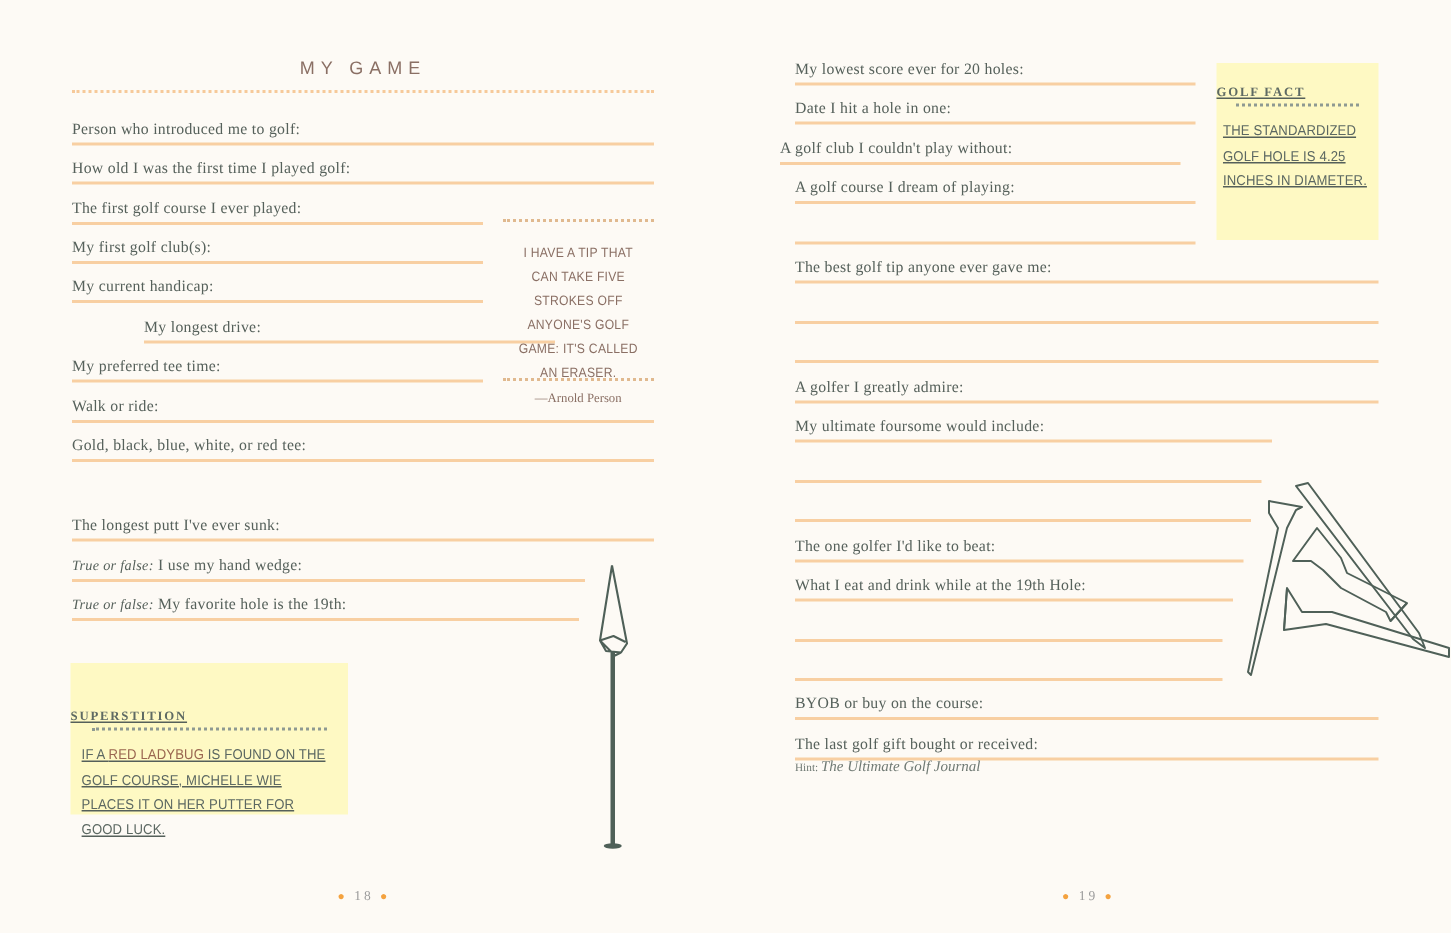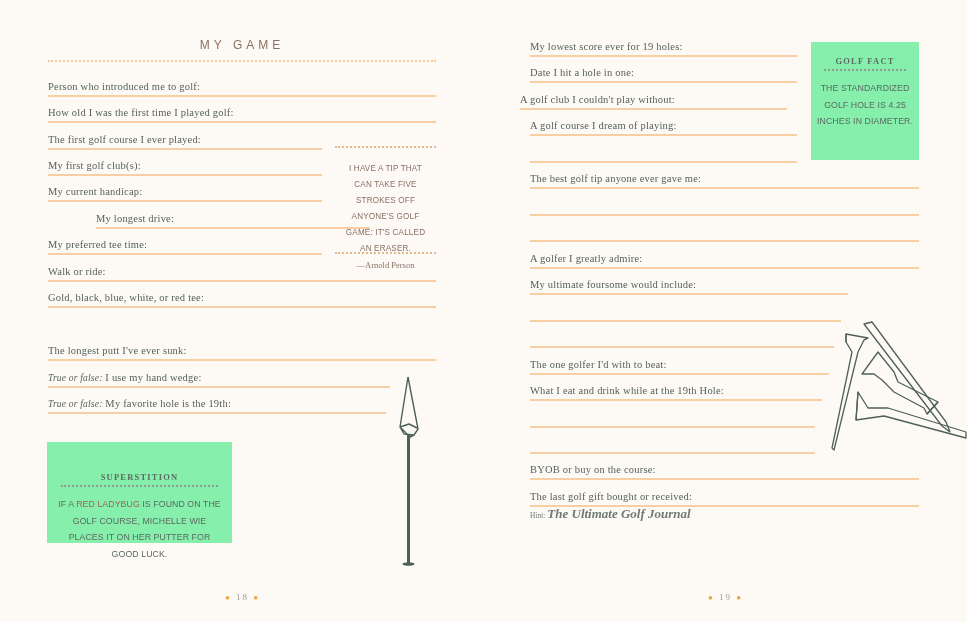--- a/index.html
+++ b/index.html
@@ -39,22 +39,23 @@
     }
     .quote .qtext {
       margin-top: 12px;
       font-family: "Liberation Sans", "DejaVu Sans", sans-serif;
       font-size: 9px; line-height: 16px; color: #8a6f64; letter-spacing: 0.2px;
       transform: scaleX(0.9); transform-origin: center;
     }
     .quote .qauthor { font-size: 8.5px; color: #8a6f64; margin-top: 4px; }
 
     .box {
-      position: absolute; background: #86efac;
-      text-align: center;
+      position: absolute; background: #fef9c3;
+      text-align: left;
+      text-decoration: underline;
     }
     .box .btitle {
       font-size: 8.5px; letter-spacing: 1.2px; font-weight: bold; color: #5e6a63;
     }
     .box .brule {
       border-top: 2px dotted #8e9a92; margin: 3px auto 0;
     }
     .box .bbody {
       font-family: "Liberation Sans", "DejaVu Sans", sans-serif;
       font-size: 9.5px; line-height: 16.5px; color: #5c6862; letter-spacing: 0.1px;
@@ -71,21 +72,21 @@
     .golffact .brule { width: 82px; }
     .golffact .bbody { margin-top: 9px; line-height: 16.5px; transform: scaleX(0.92); }
 
     .pnum {
       position: absolute; top: 592px; font-family: Liberation Serif, serif;
       font-size: 9px; color: #9b9b9b; letter-spacing: 2px;
     }
     .pnum .dot { color: #f4a23f; font-size: 8px; }
 
     .hint { position: absolute; left: 47px; top: 506px; font-size: 7.5px; color: #707a74; }
-    .hint i { font-size: 13px; font-weight: bold; }
+    .hint i { font-size: 10px; }
 
     svg { position: absolute; overflow: visible; }
   </style>
 </head>
 <body>
 
 <div class="page left">
   <div class="title">MY GAME</div>
   <div class="title-rule"></div>
 
@@ -145,21 +146,21 @@
 
   <div class="pnum" style="left:225px;">
     <span class="dot">●</span>
     <span>18</span>
     <span class="dot">●</span>
   </div>
 </div>
 
 <div class="page right">
   <div class="field" style="left:47px;top:35px;width:267px;">
-    <span class="lbl">My lowest score ever for 19 holes:</span>
+    <span class="lbl">My lowest score ever for 20 holes:</span>
   </div>
   <div class="field" style="left:47px;top:61px;width:267px;">
     <span class="lbl">Date I hit a hole in one:</span>
   </div>
   <div class="field" style="left:37px;top:88px;width:267px;text-align:center;">
     <span class="lbl">A golf club I couldn't play without:</span>
   </div>
   <div class="field" style="left:47px;top:114px;width:267px;">
     <span class="lbl">A golf course I dream of playing:</span>
   </div>
@@ -181,21 +182,21 @@
   <div class="field" style="left:47px;top:273px;width:318px;">
     <span class="lbl">My ultimate foursome would include:</span>
   </div>
   <div class="field" style="left:47px;top:300px;width:311px;">
     <span class="lbl"></span>
   </div>
   <div class="field" style="left:47px;top:326px;width:304px;">
     <span class="lbl"></span>
   </div>
   <div class="field" style="left:47px;top:353px;width:299px;">
-    <span class="lbl">The one golfer I'd with to beat:</span>
+    <span class="lbl">The one golfer I'd like to beat:</span>
   </div>
   <div class="field" style="left:47px;top:379px;width:292px;">
     <span class="lbl">What I eat and drink while at the 19th Hole:</span>
   </div>
   <div class="field" style="left:47px;top:406px;width:285px;">
     <span class="lbl"></span>
   </div>
   <div class="field" style="left:47px;top:432px;width:285px;">
     <span class="lbl"></span>
   </div>

